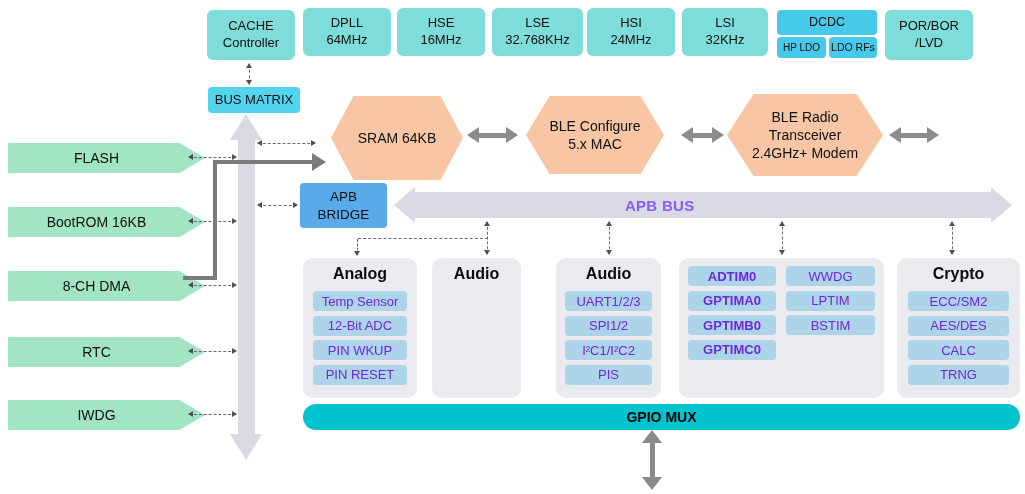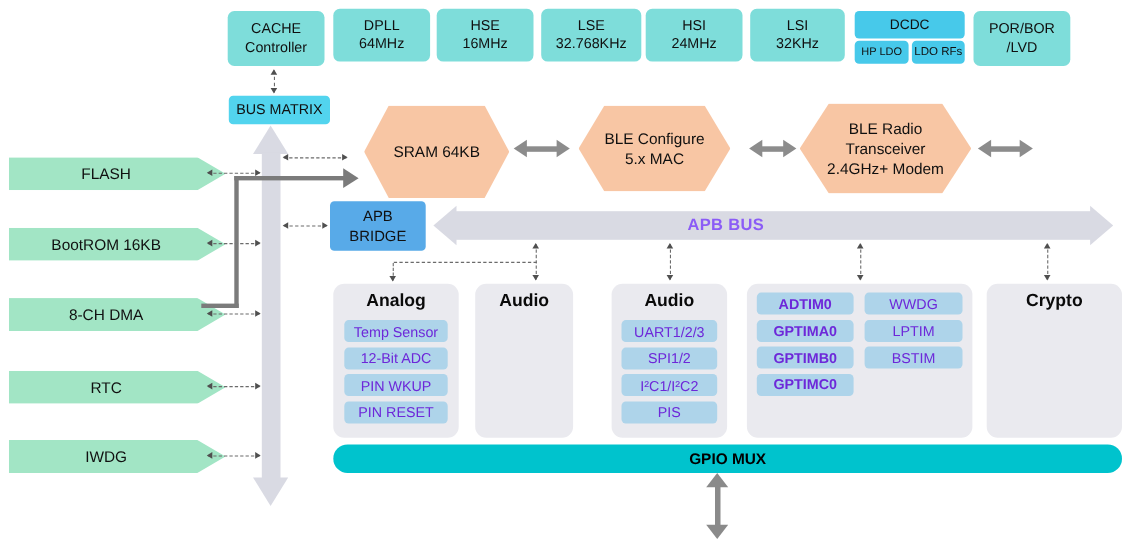--- a/index.html
+++ b/index.html
@@ -164,20 +164,26 @@
       <div class="pillwrap" style="width:89px;">
         <div class="pill first">WWDG</div>
         <div class="pill">LPTIM</div>
         <div class="pill">BSTIM</div>
       </div>
     </div>
   </div>
 
   <div class="grp" style="left:897px;top:258px;width:123px;height:140px;">
     <div class="ttl">Crypto</div>
+    <div class="pillwrap" style="padding:0 11px;">
+      <div class="pill first">ECC/SM2</div>
+      <div class="pill">AES/DES</div>
+      <div class="pill">CALC</div>
+      <div class="pill">TRNG</div>
+    </div>
   </div>
 
   <div class="bx" style="left:303px;top:404px;width:717px;height:26px;background:#00c3cd;border-radius:13px;font-weight:bold;font-size:14px;color:#000;">GPIO MUX</div>
 
   <div class="tri" style="left:642px;top:430px;border-left:10.5px solid transparent;border-right:10.5px solid transparent;border-bottom:13px solid #8a8a8a;"></div>
   <div class="seg" style="left:650px;top:442px;width:5px;height:36px;background:#8a8a8a;"></div>
   <div class="tri" style="left:642px;top:477px;border-left:10.5px solid transparent;border-right:10.5px solid transparent;border-top:13px solid #8a8a8a;"></div>
 
 </div>
 

